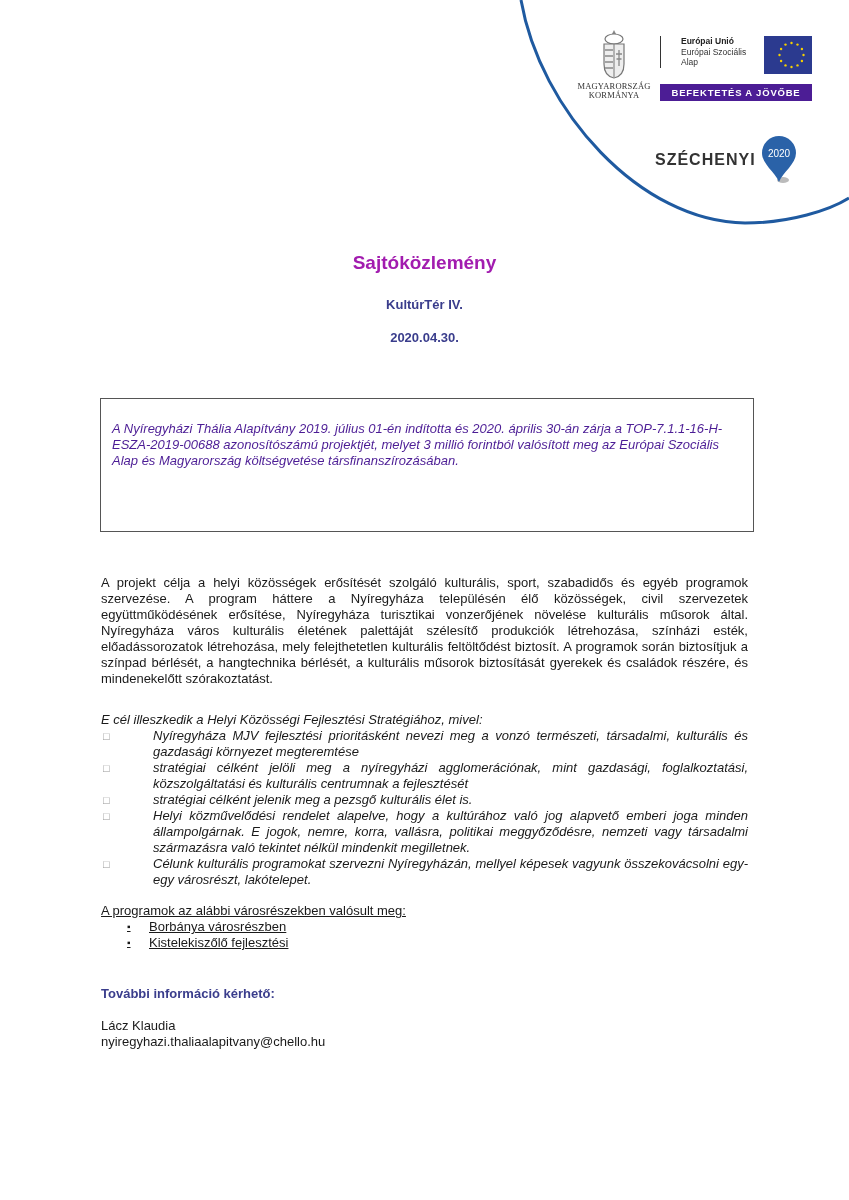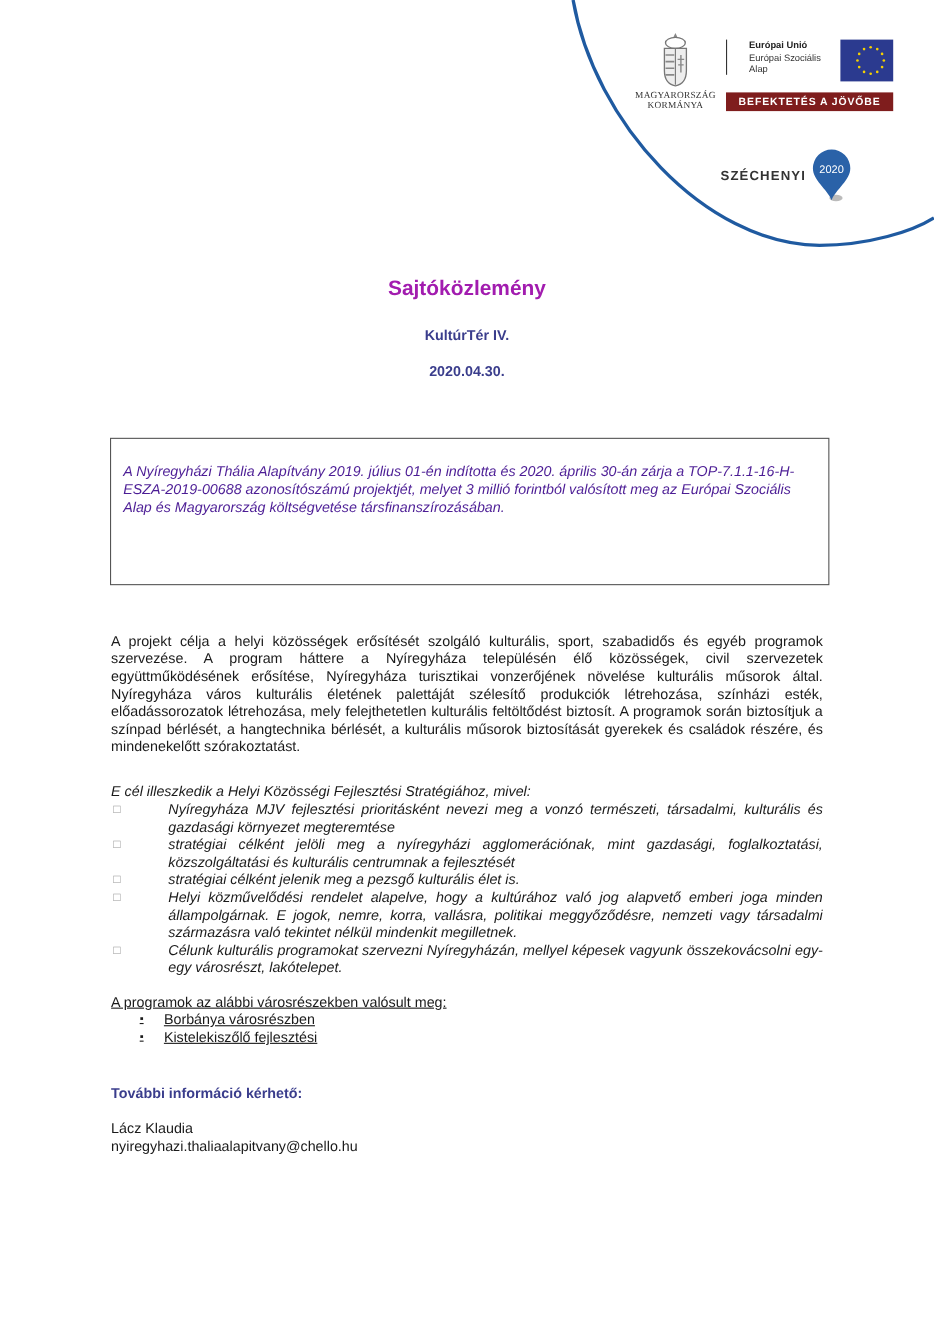--- a/index.html
+++ b/index.html
@@ -8,23 +8,23 @@
   .curve { position: absolute; left: 0; top: 0; }
   .gov-logo { position: absolute; left: 572px; top: 28px; width: 84px; text-align: center; }
   .crest { width: 28px; height: 52px; margin: 0 auto; }
   .gov-text { font-family: "Liberation Serif", serif; font-size: 8.5px; letter-spacing: 0.2px; color: #333; line-height: 9px; margin-top: 2px; }
   .eu-block { position: absolute; left: 660px; top: 36px; width: 152px; }
   .eu-top { display: flex; align-items: flex-start; height: 40px; }
   .eu-text { border-left: 1.5px solid #333; padding-left: 20px; font-size: 8.5px; line-height: 10.5px; color: #333; width: 84px; }
   .eu-text .b { font-weight: bold; color: #222; }
   .eu-flag { width: 55px; height: 38px; background: #2b3a8f; margin-left: 10px; position: relative; }
   .eu-flag svg { position: absolute; left: 0; top: 0; }
-  .eu-banner { margin-top: 8px; width: 152px; height: 17px; background: #7f1d1d; color: #fff; font-size: 9.5px; font-weight: bold; letter-spacing: 0.8px; text-align: center; line-height: 17px; }
+  .eu-banner { margin-top: 8px; width: 152px; height: 17px; background: #4c1d95; color: #fff; font-size: 9.5px; font-weight: bold; letter-spacing: 0.8px; text-align: center; line-height: 17px; }
   .szechenyi { position: absolute; left: 655px; top: 134px; display: flex; align-items: center; }
-  .sz-text { font-size: 12px; font-weight: bold; letter-spacing: 1px; color: #333; }
+  .sz-text { font-size: 16px; font-weight: bold; letter-spacing: 1px; color: #333; }
   .sz-pin { margin-left: 3px; position: relative; width: 40px; height: 52px; }
   .sz-pin svg { position: absolute; left: 0; top: 0; }
 
   .title { position: absolute; left: 0; width: 849px; top: 252px; text-align: center; font-size: 19px; font-weight: bold; color: #a21caf; }
   .subtitle { position: absolute; left: 0; width: 849px; top: 297px; text-align: center; font-size: 13px; font-weight: bold; color: #3a3d8c; }
   .date { position: absolute; left: 0; width: 849px; top: 330px; text-align: center; font-size: 13px; font-weight: bold; color: #3a3d8c; }
 
   .lead-box { position: absolute; left: 100px; top: 398px; width: 654px; height: 134px; border: 1.2px solid #555; box-sizing: border-box; padding: 5px 11px; }
   .lead-label { font-size: 13px; font-weight: bold; color: #3a3d8c; }
   .lead-text { margin-top: 17px; font-size: 13px; font-style: italic; line-height: 16px; color: #4c1d95; text-align: left; }

